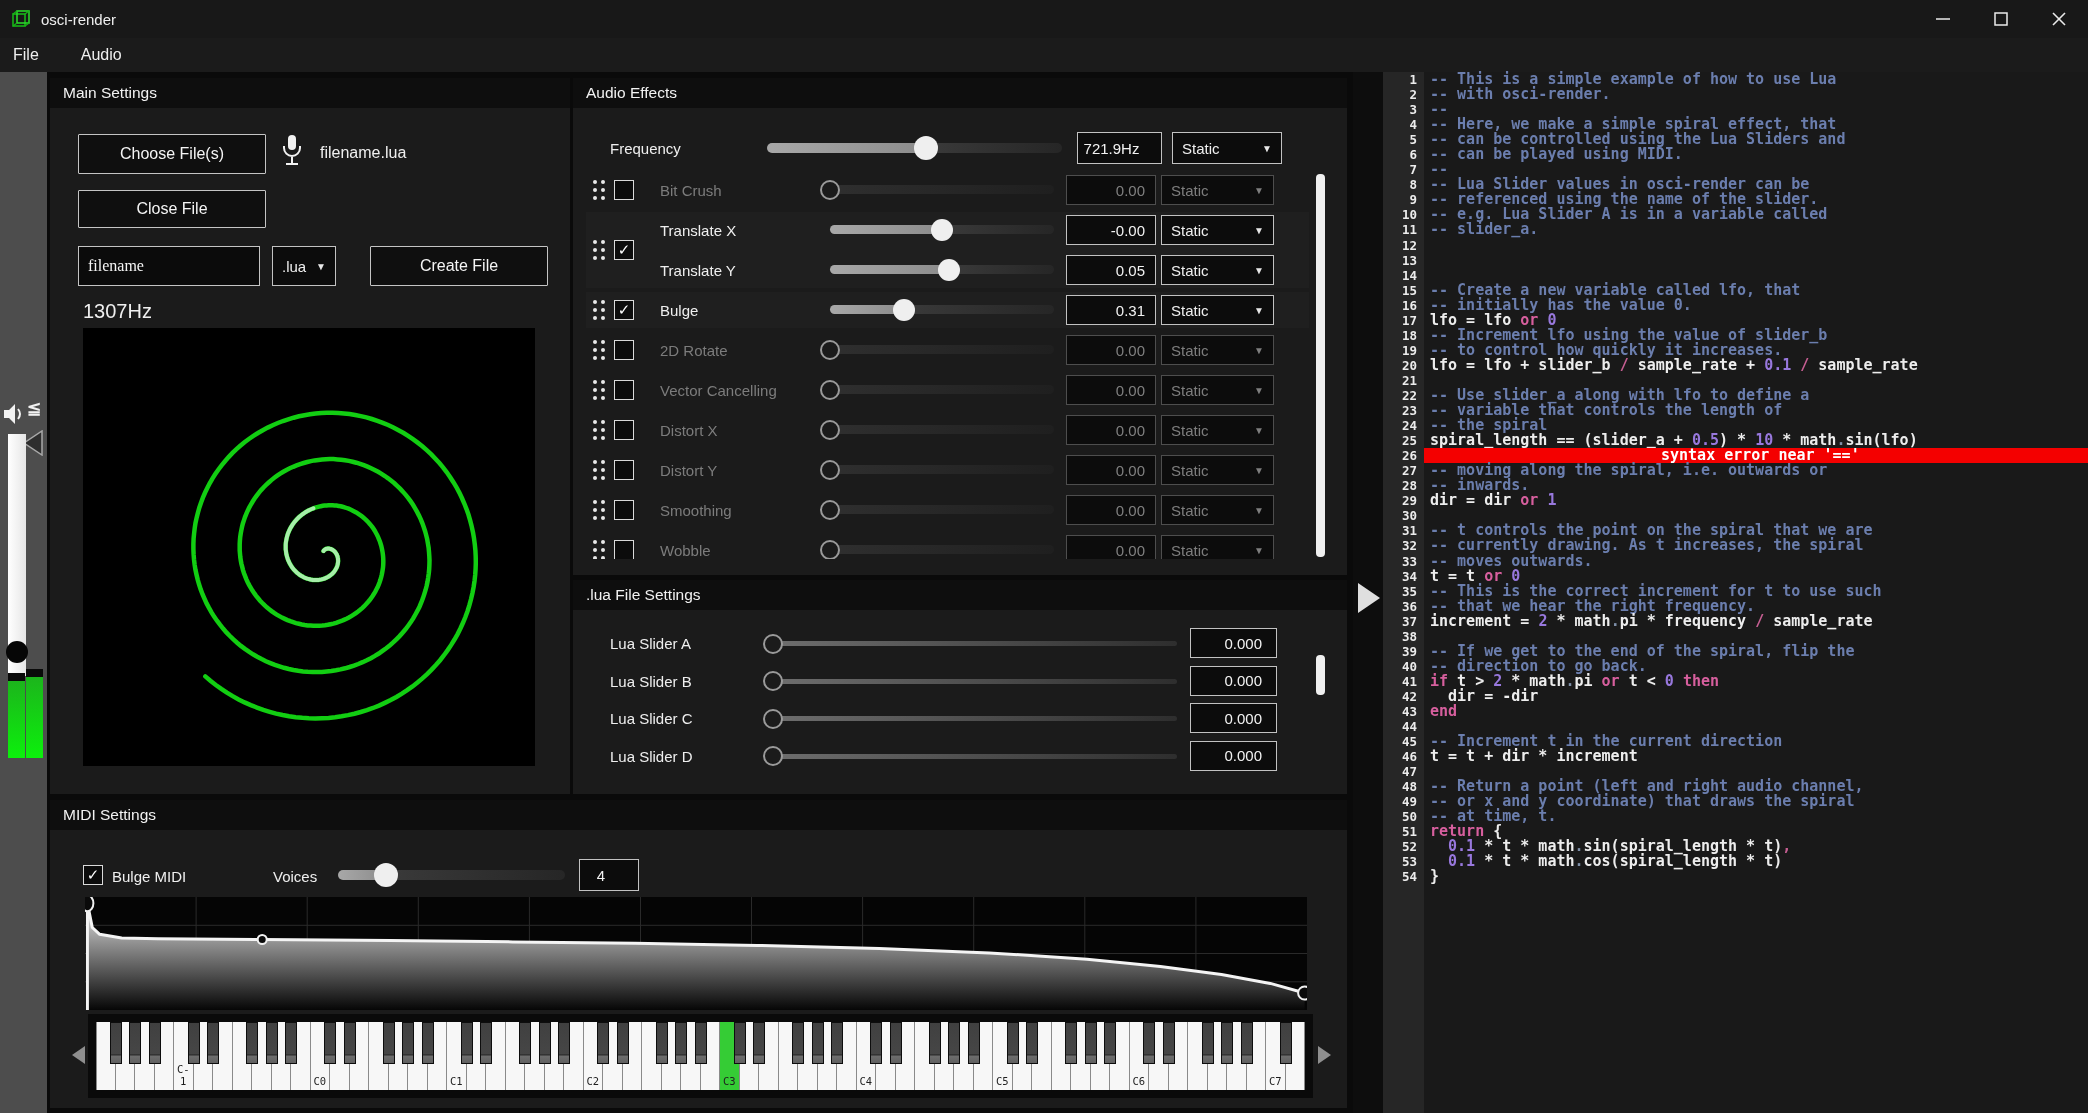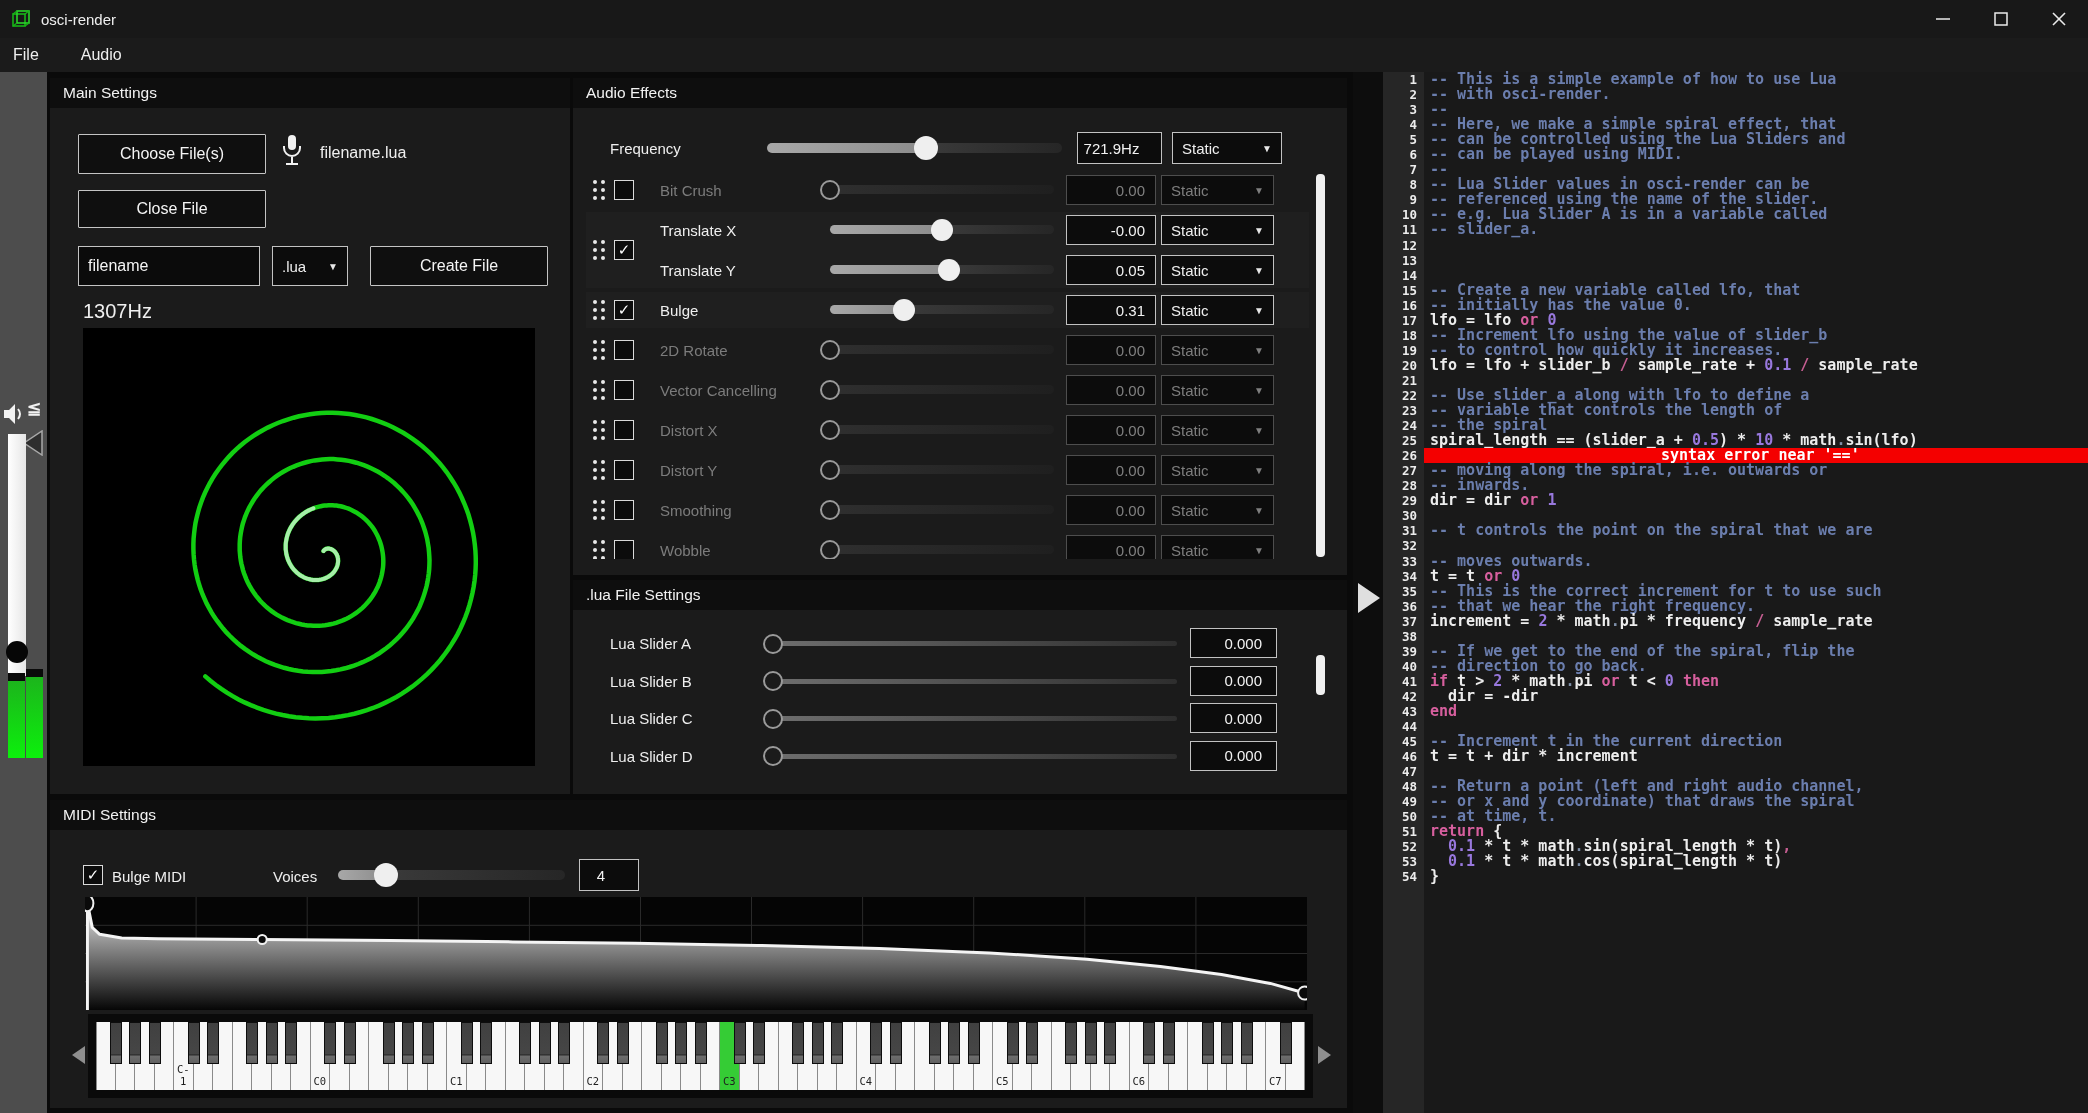--- a/index.html
+++ b/index.html
@@ -150,22 +150,22 @@
     <span class="abs" style="left:231px;top:56px">
       <svg width="22" height="36" viewBox="0 0 22 36">
         <rect x="7" y="1" width="8" height="15" rx="4" fill="#F2F2F2"></rect>
         <path d="M3,12 v2 a8,8 0 0 0 16,0 v-2" fill="none" stroke="#F2F2F2" stroke-width="2"></path>
         <line x1="11" y1="23" x2="11" y2="29" stroke="#F2F2F2" stroke-width="2"></line>
         <line x1="5" y1="30" x2="17" y2="30" stroke="#F2F2F2" stroke-width="2"></line>
       </svg>
     </span>
     <span class="label" style="left:270px;top:66px;font-size:16px">filename.lua</span>
     <div class="btn" style="left:28px;top:112px;width:188px;height:38px">Close File</div>
-    <input class="tinput" style="left: 28px; top: 168px; width: 182px; height: 40px;" value="filename">
-    <div class="dd" style="left:222px;top:168px;width:76px;height:40px">
+    <input class="tinput" style="left: 28px; top: 168px; width: 182px; height: 40px; font-family: Liberation Serif, serif;" value="filename">
+    <div class="dd" style="left:222px;top:168px;width:64px;height:40px">
       <span>.lua</span>
       <span class="arr">▼</span>
     </div>
     <div class="btn" style="left:320px;top:168px;width:178px;height:40px">Create File</div>
     <span class="label" style="left:33px;top:222px;font-size:20px">1307Hz</span>
     <div class="abs" id="scope-display" style="left:33px;top:250px;width:452px;height:438px;background:#000"><svg width="452" height="438" viewBox="0 0 452 438">
       <path d="M240.5,223.0L240.6,222.8L240.8,222.5L241.1,222.3L241.3,222.0L241.6,221.8L241.8,221.6L242.1,221.4L242.5,221.2L242.8,221.1L243.1,220.9L243.5,220.8L243.9,220.7L244.3,220.7L244.7,220.6L245.1,220.6L245.5,220.6L246.0,220.6L246.4,220.7L246.8,220.8L247.3,220.9L247.7,221.0L248.2,221.2L248.6,221.4L249.1,221.6L249.5,221.8L249.9,222.1L250.4,222.4L250.8,222.7L251.2,223.1L251.6,223.5L252.0,223.9L252.3,224.3L252.7,224.8L253.0,225.3L253.3,225.8L253.6,226.4L253.9,226.9L254.1,227.5L254.4,228.1L254.6,228.7L254.7,229.4L254.9,230.1L255.0,230.7L255.0,231.4L255.1,232.1L255.1,232.9L255.1,233.6L255.0,234.3L254.9,235.1L254.8,235.8L254.6,236.6L254.4,237.3L254.2,238.1L253.9,238.9L253.6,239.6L253.2,240.4L252.8,241.1L252.4,241.8L251.9,242.6L251.4,243.3L250.9,244.0L250.3,244.7L249.7,245.3L249.0,246.0L248.3,246.6L247.6,247.2L246.8,247.7L246.0,248.3L245.2,248.8L244.3,249.3L243.5,249.7L242.5,250.1L241.6,250.5L240.6,250.8L239.6,251.1L238.6,251.4L237.5,251.6L236.5,251.8L235.4,251.9L234.3,252.0L233.2,252.0L232.1,252.0L230.9,252.0L229.8,251.9L228.7,251.7L227.5,251.5L226.4,251.2L225.2,250.9L224.1,250.6L222.9,250.2L221.8,249.7L220.7,249.2L219.6,248.6L218.5,248.0L217.4,247.3L216.3,246.6L215.3,245.8L214.3,245.0L213.3,244.1L212.4,243.2L211.4,242.2L210.5,241.2L209.7,240.1L208.9,239.0L208.1,237.8L207.4,236.6L206.7,235.4L206.1,234.1L205.5,232.8L204.9,231.5L204.5,230.1L204.0,228.7L203.7,227.3L203.3,225.8L203.1,224.3L202.9,222.8L202.7,221.3L202.7,219.8L202.7,218.2L202.7,216.7L202.8,215.1L203.0,213.5L203.3,212.0L203.6,210.4L204.0,208.8L204.4,207.3L204.9,205.7L205.5,204.2L206.2,202.6L206.9,201.1L207.7,199.6L208.6,198.2L209.5,196.7L210.5,195.3L211.5,193.9L212.7,192.6L213.8,191.3L215.1,190.0L216.4,188.8L217.7,187.7L219.1,186.5L220.6,185.5L222.1,184.4L223.7,183.5L225.3,182.6L227.0,181.8L228.7,181.0L230.4,180.3L232.2,179.6L234.1,179.1L235.9,178.6L237.8,178.2L239.7,177.8L241.6,177.5L243.6,177.4L245.6,177.2L247.6,177.2L249.6,177.3L251.6,177.4L253.6,177.6L255.6,177.9L257.6,178.3L259.6,178.8L261.6,179.3L263.6,180.0L265.6,180.7L267.5,181.5L269.4,182.4L271.3,183.4L273.2,184.4L275.0,185.6L276.8,186.8L278.6,188.1L280.3,189.5L281.9,190.9L283.5,192.4L285.1,194.0L286.6,195.7L288.0,197.4L289.4,199.2L290.7,201.1L291.9,203.0L293.0,205.0L294.1,207.0L295.1,209.1L296.0,211.3L296.9,213.5L297.6,215.7L298.3,218.0L298.8,220.3L299.3,222.6L299.7,225.0L300.0,227.4L300.2,229.8L300.3,232.2L300.3,234.7L300.2,237.1L300.0,239.6L299.6,242.1L299.2,244.5L298.7,247.0L298.1,249.4L297.4,251.8L296.6,254.3L295.7,256.6L294.7,259.0L293.5,261.3L292.3,263.6L291.0,265.8L289.6,268.0L288.1,270.2L286.5,272.3L284.8,274.3L283.0,276.3L281.2,278.2L279.2,280.1L277.2,281.8L275.1,283.5L272.9,285.1L270.6,286.7L268.3,288.1L265.9,289.5L263.5,290.7L260.9,291.9L258.4,293.0L255.7,293.9L253.1,294.8L250.4,295.6L247.6,296.2L244.8,296.8L242.0,297.2L239.1,297.5L236.2,297.7L233.4,297.8L230.4,297.8L227.5,297.6L224.6,297.4L221.7,297.0L218.8,296.5L215.9,295.8L213.0,295.1L210.2,294.2L207.3,293.2L204.5,292.1L201.8,290.9L199.0,289.6L196.4,288.1L193.7,286.6L191.1,284.9L188.6,283.1L186.2,281.2L183.8,279.3L181.5,277.2L179.3,275.0L177.1,272.7L175.1,270.3L173.1,267.8L171.2,265.2L169.4,262.6L167.8,259.9L166.2,257.1L164.7,254.2L163.4,251.3L162.2,248.3L161.0,245.2L160.0,242.1L159.2,238.9L158.4,235.7L157.8,232.5L157.3,229.2L157.0,225.9L156.7,222.5L156.7,219.2L156.7,215.8L156.9,212.5L157.2,209.1L157.7,205.7L158.3,202.4L159.0,199.0L159.8,195.7L160.9,192.4L162.0,189.1L163.3,185.9L164.7,182.7L166.2,179.6L167.9,176.5L169.7,173.5L171.6,170.5L173.7,167.6L175.8,164.8L178.1,162.1L180.5,159.5L183.1,156.9L185.7,154.5L188.4,152.1L191.3,149.8L194.2,147.7L197.2,145.7L200.3,143.8L203.5,142.0L206.8,140.3L210.2,138.8L213.6,137.4L217.1,136.1L220.7,135.0L224.3,134.0L227.9,133.1L231.6,132.4L235.4,131.9L239.1,131.5L242.9,131.2L246.7,131.1L250.5,131.1L254.4,131.4L258.2,131.7L262.0,132.2L265.8,132.9L269.6,133.7L273.4,134.7L277.1,135.8L280.8,137.1L284.5,138.6L288.1,140.2L291.6,141.9L295.1,143.8L298.5,145.8L301.9,148.0L305.1,150.3L308.3,152.8L311.4,155.3L314.4,158.1L317.3,160.9L320.1,163.9L322.7,166.9L325.3,170.1L327.7,173.4L330.0,176.8L332.1,180.3L334.1,183.9L336.0,187.6L337.8,191.4L339.4,195.3L340.8,199.2L342.1,203.2L343.2,207.2L344.2,211.3L344.9,215.5L345.6,219.6L346.0,223.9L346.3,228.1L346.5,232.4L346.4,236.7L346.2,241.0L345.8,245.2L345.2,249.5L344.5,253.8L343.6,258.0L342.5,262.2L341.2,266.4L339.8,270.6L338.2,274.7L336.5,278.7L334.5,282.7L332.4,286.5L330.2,290.4L327.8,294.1L325.2,297.7L322.5,301.3L319.6,304.7L316.6,308.1L313.4,311.3L310.2,314.4L306.7,317.4L303.2,320.2L299.5,322.9L295.8,325.5L291.9,327.9L287.9,330.2L283.8,332.3L279.6,334.2L275.3,336.0L271.0,337.6L266.6,339.0L262.1,340.3L257.5,341.4L252.9,342.3L248.3,343.0L243.6,343.5L238.9,343.9L234.2,344.0L229.5,344.0L224.7,343.8L220.0,343.4L215.2,342.8L210.5,342.0L205.8,341.0L201.1,339.8L196.5,338.4L191.9,336.9L187.4,335.1L182.9,333.2L178.6,331.1L174.2,328.8L170.0,326.3L165.9,323.7L161.9,320.9L157.9,317.9L154.1,314.7L150.4,311.4L146.9,308.0L143.4,304.4L140.1,300.6L137.0,296.7L134.0,292.7L131.1,288.6L128.5,284.3L126.0,279.9L123.6,275.4L121.5,270.8L119.5,266.2L117.7,261.4L116.1,256.5L114.7,251.6L113.5,246.6L112.4,241.6L111.6,236.5L111.0,231.4L110.6,226.2L110.4,221.0L110.4,215.8L110.6,210.6L111.1,205.4L111.7,200.2L112.5,195.0L113.6,189.9L114.9,184.8L116.3,179.7L118.0,174.7L119.9,169.7L122.0,164.8L124.3,160.0L126.7,155.3L129.4,150.6L132.3,146.1L135.3,141.7L138.6,137.3L142.0,133.2L145.6,129.1L149.3,125.2L153.2,121.4L157.3,117.8L161.5,114.3L165.9,111.0L170.4,107.9L175.0,105.0L179.8,102.2L184.7,99.6L189.7,97.2L194.8,95.0L200.0,93.0L205.2,91.3L210.6,89.7L216.0,88.3L221.5,87.2L227.0,86.3L232.6,85.6L238.2,85.1L243.9,84.8L249.5,84.8L255.2,85.0L260.9,85.4L266.5,86.1L272.2,87.0L277.8,88.1L283.4,89.4L288.9,91.0L294.4,92.8L299.8,94.8L305.1,97.0L310.4,99.5L315.5,102.2L320.6,105.0L325.5,108.1L330.3,111.4L335.0,114.9L339.6,118.5L344.0,122.4L348.3,126.4L352.4,130.7L356.4,135.1L360.2,139.6L363.8,144.3L367.2,149.2L370.4,154.2L373.5,159.3L376.3,164.6L378.9,170.0L381.3,175.5L383.5,181.1L385.5,186.8L387.2,192.6L388.7,198.4L390.0,204.4L391.0,210.3L391.8,216.4L392.4,222.5L392.7,228.6L392.8,234.7L392.6,240.8L392.2,246.9L391.5,253.1L390.6,259.2L389.4,265.2L388.0,271.3L386.4,277.2L384.5,283.2L382.4,289.0L380.0,294.8L377.4,300.5L374.6,306.1L371.5,311.5L368.2,316.9L364.7,322.1L361.0,327.2L357.1,332.2L352.9,337.0L348.6,341.6L344.1,346.1L339.4,350.4L334.5,354.5L329.5,358.4L324.2,362.2L318.9,365.7L313.4,369.0L307.7,372.1L301.9,374.9L296.0,377.6L290.0,380.0L283.9,382.1L277.7,384.0L271.4,385.7L265.0,387.1L258.6,388.3L252.1,389.2L245.6,389.9L239.0,390.2L232.4,390.4L225.9,390.2L219.3,389.8L212.7,389.2L206.1,388.2L199.6,387.0L193.1,385.6L186.7,383.8L180.3,381.9L174.0,379.6L167.8,377.1L161.6,374.4L155.6,371.4L149.7,368.1L143.9,364.6L138.3,360.9L132.8,357.0L127.4,352.8L122.3,348.4" fill="none" stroke="#12CE12" stroke-width="4.5" stroke-linecap="round"></path>
       <path d="M240.5,223.0L240.6,222.8L240.8,222.5L241.1,222.3L241.3,222.0L241.6,221.8L241.8,221.6L242.1,221.4L242.5,221.2L242.8,221.1L243.1,220.9L243.5,220.8L243.9,220.7L244.3,220.7L244.7,220.6L245.1,220.6L245.5,220.6L246.0,220.6L246.4,220.7L246.8,220.8L247.3,220.9L247.7,221.0L248.2,221.2L248.6,221.4L249.1,221.6L249.5,221.8L249.9,222.1L250.4,222.4L250.8,222.7L251.2,223.1L251.6,223.5L252.0,223.9L252.3,224.3L252.7,224.8L253.0,225.3L253.3,225.8L253.6,226.4L253.9,226.9L254.1,227.5L254.4,228.1L254.6,228.7L254.7,229.4L254.9,230.1L255.0,230.7L255.0,231.4L255.1,232.1L255.1,232.9L255.1,233.6L255.0,234.3L254.9,235.1L254.8,235.8L254.6,236.6L254.4,237.3L254.2,238.1L253.9,238.9L253.6,239.6L253.2,240.4L252.8,241.1L252.4,241.8L251.9,242.6L251.4,243.3L250.9,244.0L250.3,244.7L249.7,245.3L249.0,246.0L248.3,246.6L247.6,247.2L246.8,247.7L246.0,248.3L245.2,248.8L244.3,249.3L243.5,249.7L242.5,250.1L241.6,250.5L240.6,250.8L239.6,251.1L238.6,251.4L237.5,251.6L236.5,251.8L235.4,251.9L234.3,252.0L233.2,252.0L232.1,252.0L230.9,252.0L229.8,251.9L228.7,251.7L227.5,251.5L226.4,251.2L225.2,250.9L224.1,250.6L222.9,250.2L221.8,249.7L220.7,249.2L219.6,248.6L218.5,248.0L217.4,247.3L216.3,246.6L215.3,245.8L214.3,245.0L213.3,244.1L212.4,243.2L211.4,242.2L210.5,241.2L209.7,240.1L208.9,239.0L208.1,237.8L207.4,236.6L206.7,235.4L206.1,234.1L205.5,232.8L204.9,231.5L204.5,230.1L204.0,228.7L203.7,227.3L203.3,225.8L203.1,224.3L202.9,222.8L202.7,221.3L202.7,219.8L202.7,218.2L202.7,216.7L202.8,215.1L203.0,213.5L203.3,212.0L203.6,210.4L204.0,208.8L204.4,207.3L204.9,205.7L205.5,204.2L206.2,202.6L206.9,201.1L207.7,199.6L208.6,198.2L209.5,196.7L210.5,195.3L211.5,193.9L212.7,192.6L213.8,191.3L215.1,190.0L216.4,188.8L217.7,187.7L219.1,186.5L220.6,185.5L222.1,184.4L223.7,183.5L225.3,182.6L227.0,181.8L228.7,181.0L230.4,180.3" fill="none" stroke="#A6EDA9" stroke-width="4" stroke-linecap="round"></path>
     </svg></div>
   </section>
@@ -755,20 +755,21 @@
       <div class="code-line">
         <span class="ln">30</span>
         <span class="lc"></span>
       </div>
       <div class="code-line">
         <span class="ln">31</span>
         <span class="lc"><span class="tk-c">-- t controls the point on the spiral that we are</span></span>
       </div>
       <div class="code-line">
         <span class="ln">32</span>
+        <span class="lc"><span class="tk-c">-- currently drawing. As t increases, the spiral</span></span>
       </div>
       <div class="code-line">
         <span class="ln">33</span>
         <span class="lc"><span class="tk-c">-- moves outwards.</span></span>
       </div>
       <div class="code-line">
         <span class="ln">34</span>
         <span class="lc">t = t <span class="tk-kw">or</span> <span class="tk-num">0</span></span>
       </div>
       <div class="code-line">

